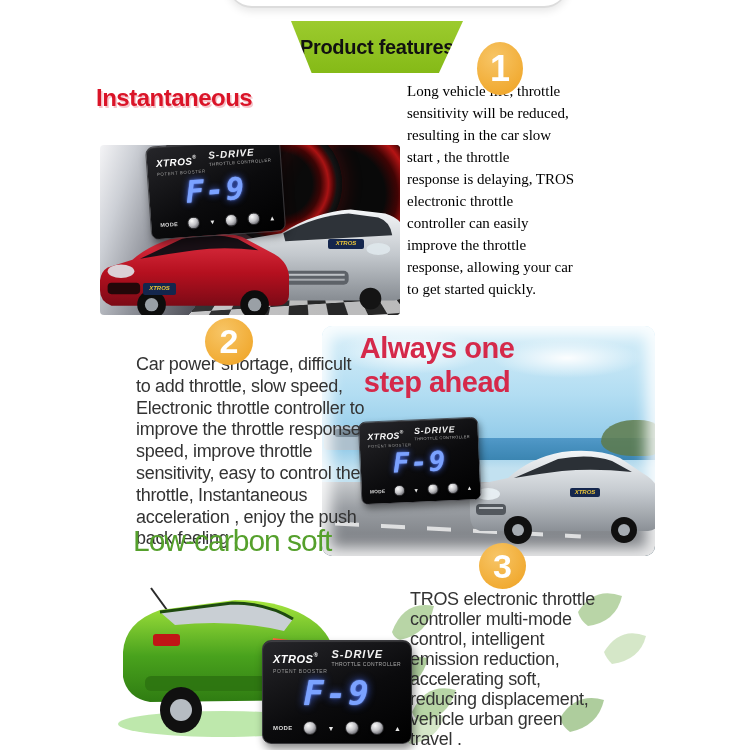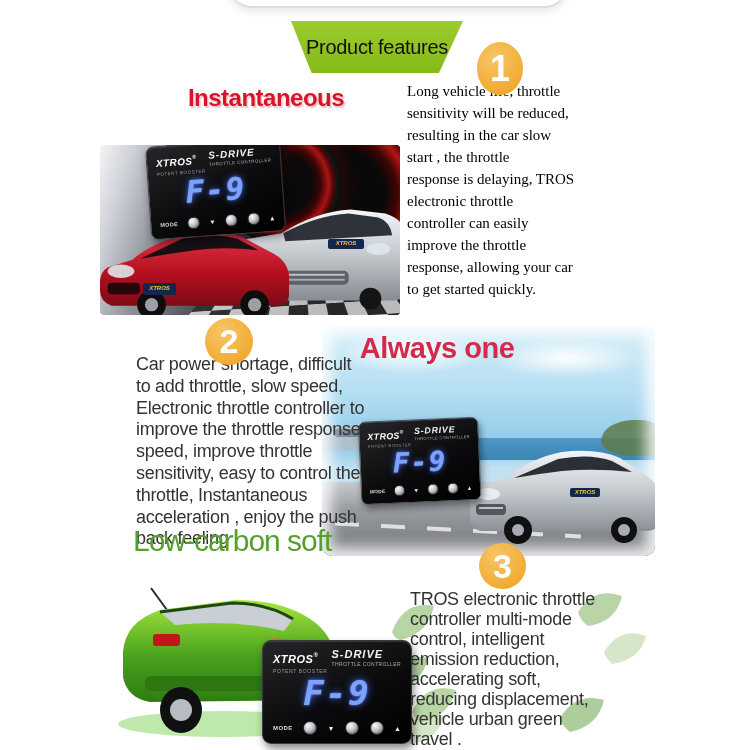--- a/index.html
+++ b/index.html
@@ -9,32 +9,32 @@
   
   .topcurve{position:absolute;left:228px;top:-30px;width:340px;height:36px;background:#fff;
     border-radius:0 0 24px 24px;box-shadow:0 2px 0 #dcdcdc,0 5px 8px rgba(0,0,0,.10);z-index:0}
 
   
   .banner{position:absolute;left:291px;top:21px;width:172px;height:52px;
     background:linear-gradient(180deg,#9ccb2e,#85ba17);
     clip-path:polygon(0 0,100% 0,86% 100%,12% 100%);
     display:flex;align-items:center;justify-content:center;z-index:5;
     filter:drop-shadow(2px 2px 1px rgba(0,0,0,.18))}
-  .banner span{color:#111;font-size:20px;font-weight:400;letter-spacing:-.3px}
+  .banner span{color:#111;font-size:20px;font-weight:700;letter-spacing:-.3px}
 
   
   .numcircle{position:absolute;border-radius:50%;
     background:radial-gradient(circle at 38% 30%,#f7c566,#f1ab33 72%,#ec9f22);
     color:#fff;font-weight:bold;display:flex;align-items:center;justify-content:center;z-index:7}
   .c1{left:477px;top:42px;width:46px;height:53px;font-size:36px}
   .c2{left:205px;top:318px;width:48px;height:47px;font-size:34px}
   .c3{left:479px;top:543px;width:47px;height:46px;font-size:34px}
 
   
-  .h1{position:absolute;left:96px;top:84px;width:340px;text-align:center;color:#da1428;
+  .h1{position:absolute;left:96px;top:84px;width:340px;color:#da1428;
     font-weight:bold;font-size:24px;line-height:27px;letter-spacing:-.5px;
     text-shadow:1.5px 1.5px 0 rgba(236,150,160,.55);z-index:7}
   .h2{position:absolute;left:337px;top:331px;width:200px;text-align:center;color:#d5294a;
     font-weight:bold;font-size:29px;line-height:34px;letter-spacing:-.5px;z-index:7}
   .h3a,.h3b{position:absolute;color:#55a02c;font-size:30px;line-height:32px;letter-spacing:-1px;z-index:7}
   .h3a{left:133px;top:525px}
   .h3b{left:187px;top:555px}
 
   
   .para{position:absolute;white-space:pre-line;z-index:6}
@@ -276,20 +276,21 @@
         <span class="dev-arrow">▼</span>
         <span class="dev-btn"></span>
         <span class="dev-btn"></span>
         <span class="dev-arrow">▲</span>
       </div>
     </div>
   </div>
 
   <div class="h2">
     <div>Always one</div>
+    <div>step ahead</div>
   </div>
 
   <div class="h3a">Low-carbon soft</div>
 
   <div class="image3">
     <svg viewBox="0 0 245 158" width="245" height="158">
       <defs>
         <linearGradient id="grng" x1="0" y1="0" x2="0" y2="1">
           <stop offset="0" stop-color="#a6e63e"></stop>
             <stop offset=".55" stop-color="#49a21d"></stop>

